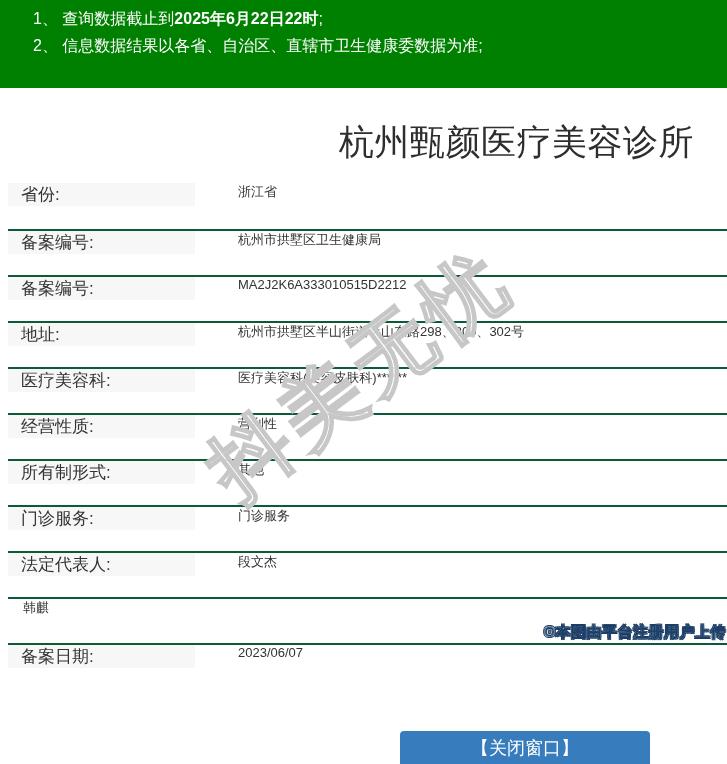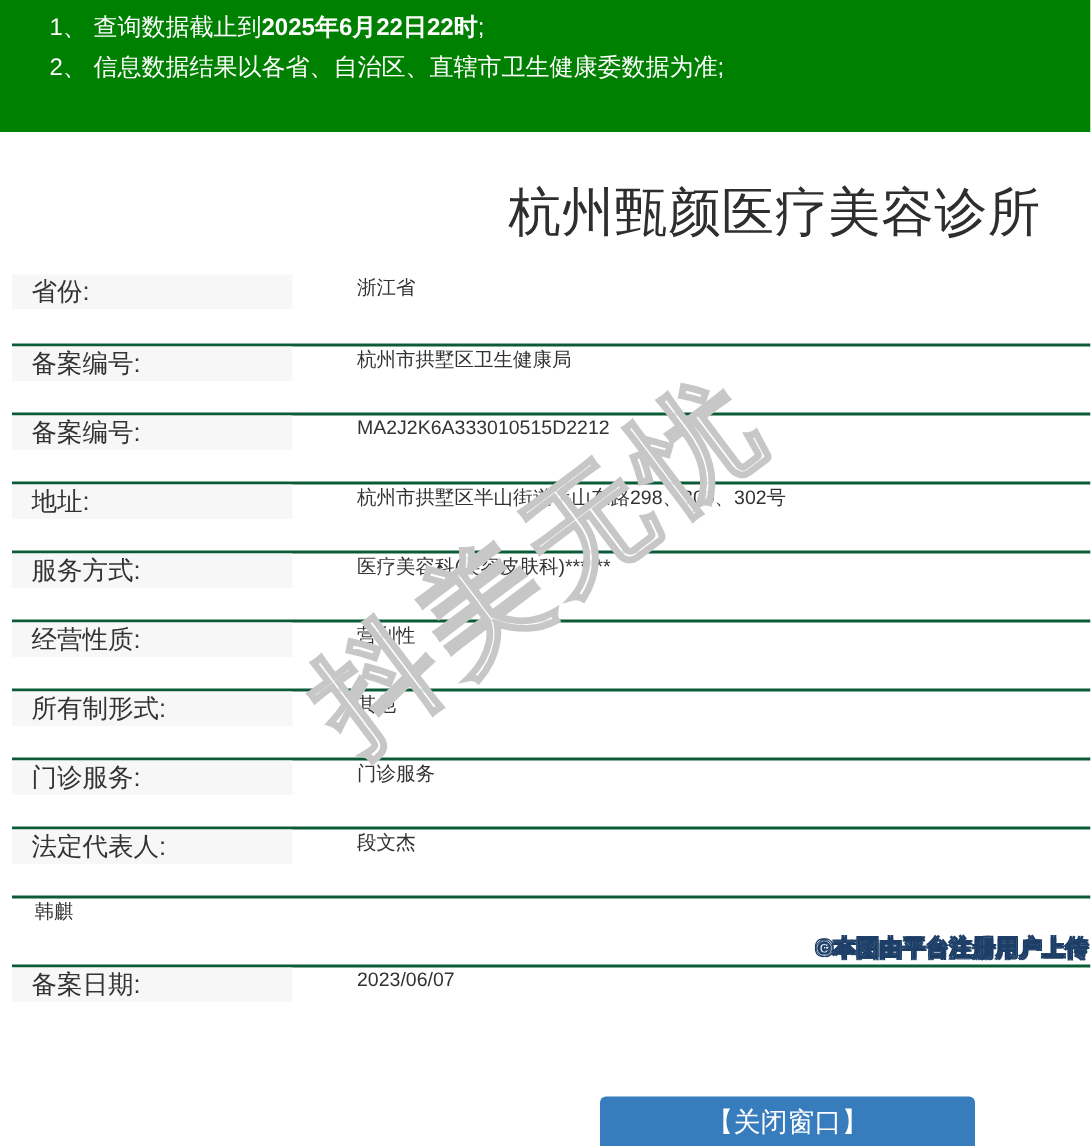--- a/index.html
+++ b/index.html
@@ -147,21 +147,21 @@
     </div>
     <div class="record-row">
       <div class="record-label">备案编号:</div>
       <div class="record-value">MA2J2K6A333010515D2212</div>
     </div>
     <div class="record-row">
       <div class="record-label">地址:</div>
       <div class="record-value">杭州市拱墅区半山街道半山东路298、300、302号</div>
     </div>
     <div class="record-row">
-      <div class="record-label">服务方式:</div>
+      <div class="record-label">医疗美容科:</div>
       <div class="record-value">医疗美容科(美容皮肤科)******</div>
     </div>
     <div class="record-row">
       <div class="record-label">经营性质:</div>
       <div class="record-value">营利性</div>
     </div>
     <div class="record-row">
       <div class="record-label">所有制形式:</div>
       <div class="record-value">其他</div>
     </div>

